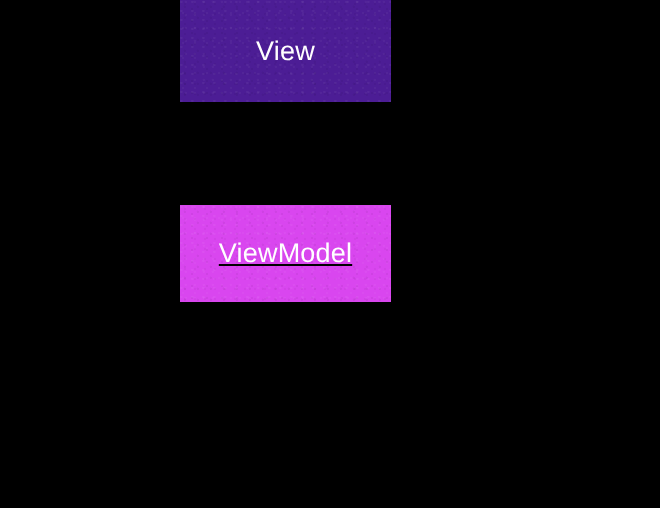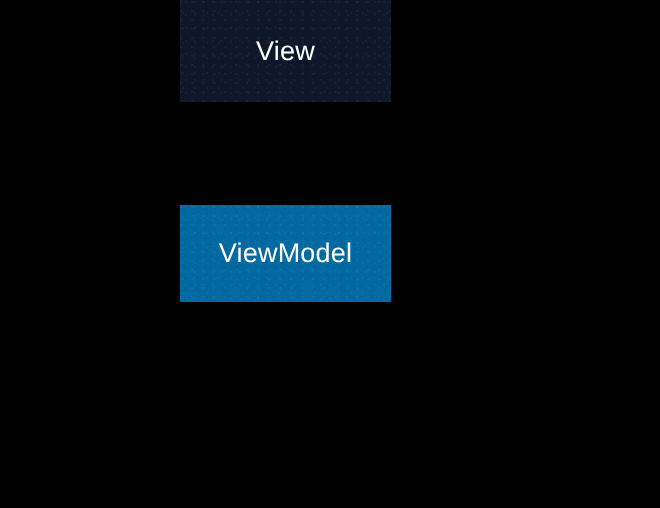--- a/index.html
+++ b/index.html
@@ -63,22 +63,22 @@
   
   #node-view      { top: 0px;   height: 102px; }
   #node-viewmodel { top: 205px; height: 97px;  }
   #node-api       { top: 405px; height: 98px;  }
 </style>
 </head>
 <body style="background: rgb(0, 0, 0);">
 
 <div id="canvas" style="background: rgb(0, 0, 0);">
 
-  <div class="node" id="node-view" style="background: #0f172a;">
+  <div class="node" id="node-view" style="background: #4c1d95;">
     <span class="node-label" style="color: rgb(255, 255, 255);">View</span>
   </div>
 
-  <div class="node" id="node-viewmodel" style="background: #0369a1;">
+  <div class="node" id="node-viewmodel" style="background: #d946ef; text-decoration: underline;">
     <span class="node-label" style="color: rgb(255, 255, 255);">ViewModel</span>
   </div>
 
 
 </div>
 
 </body></html>

